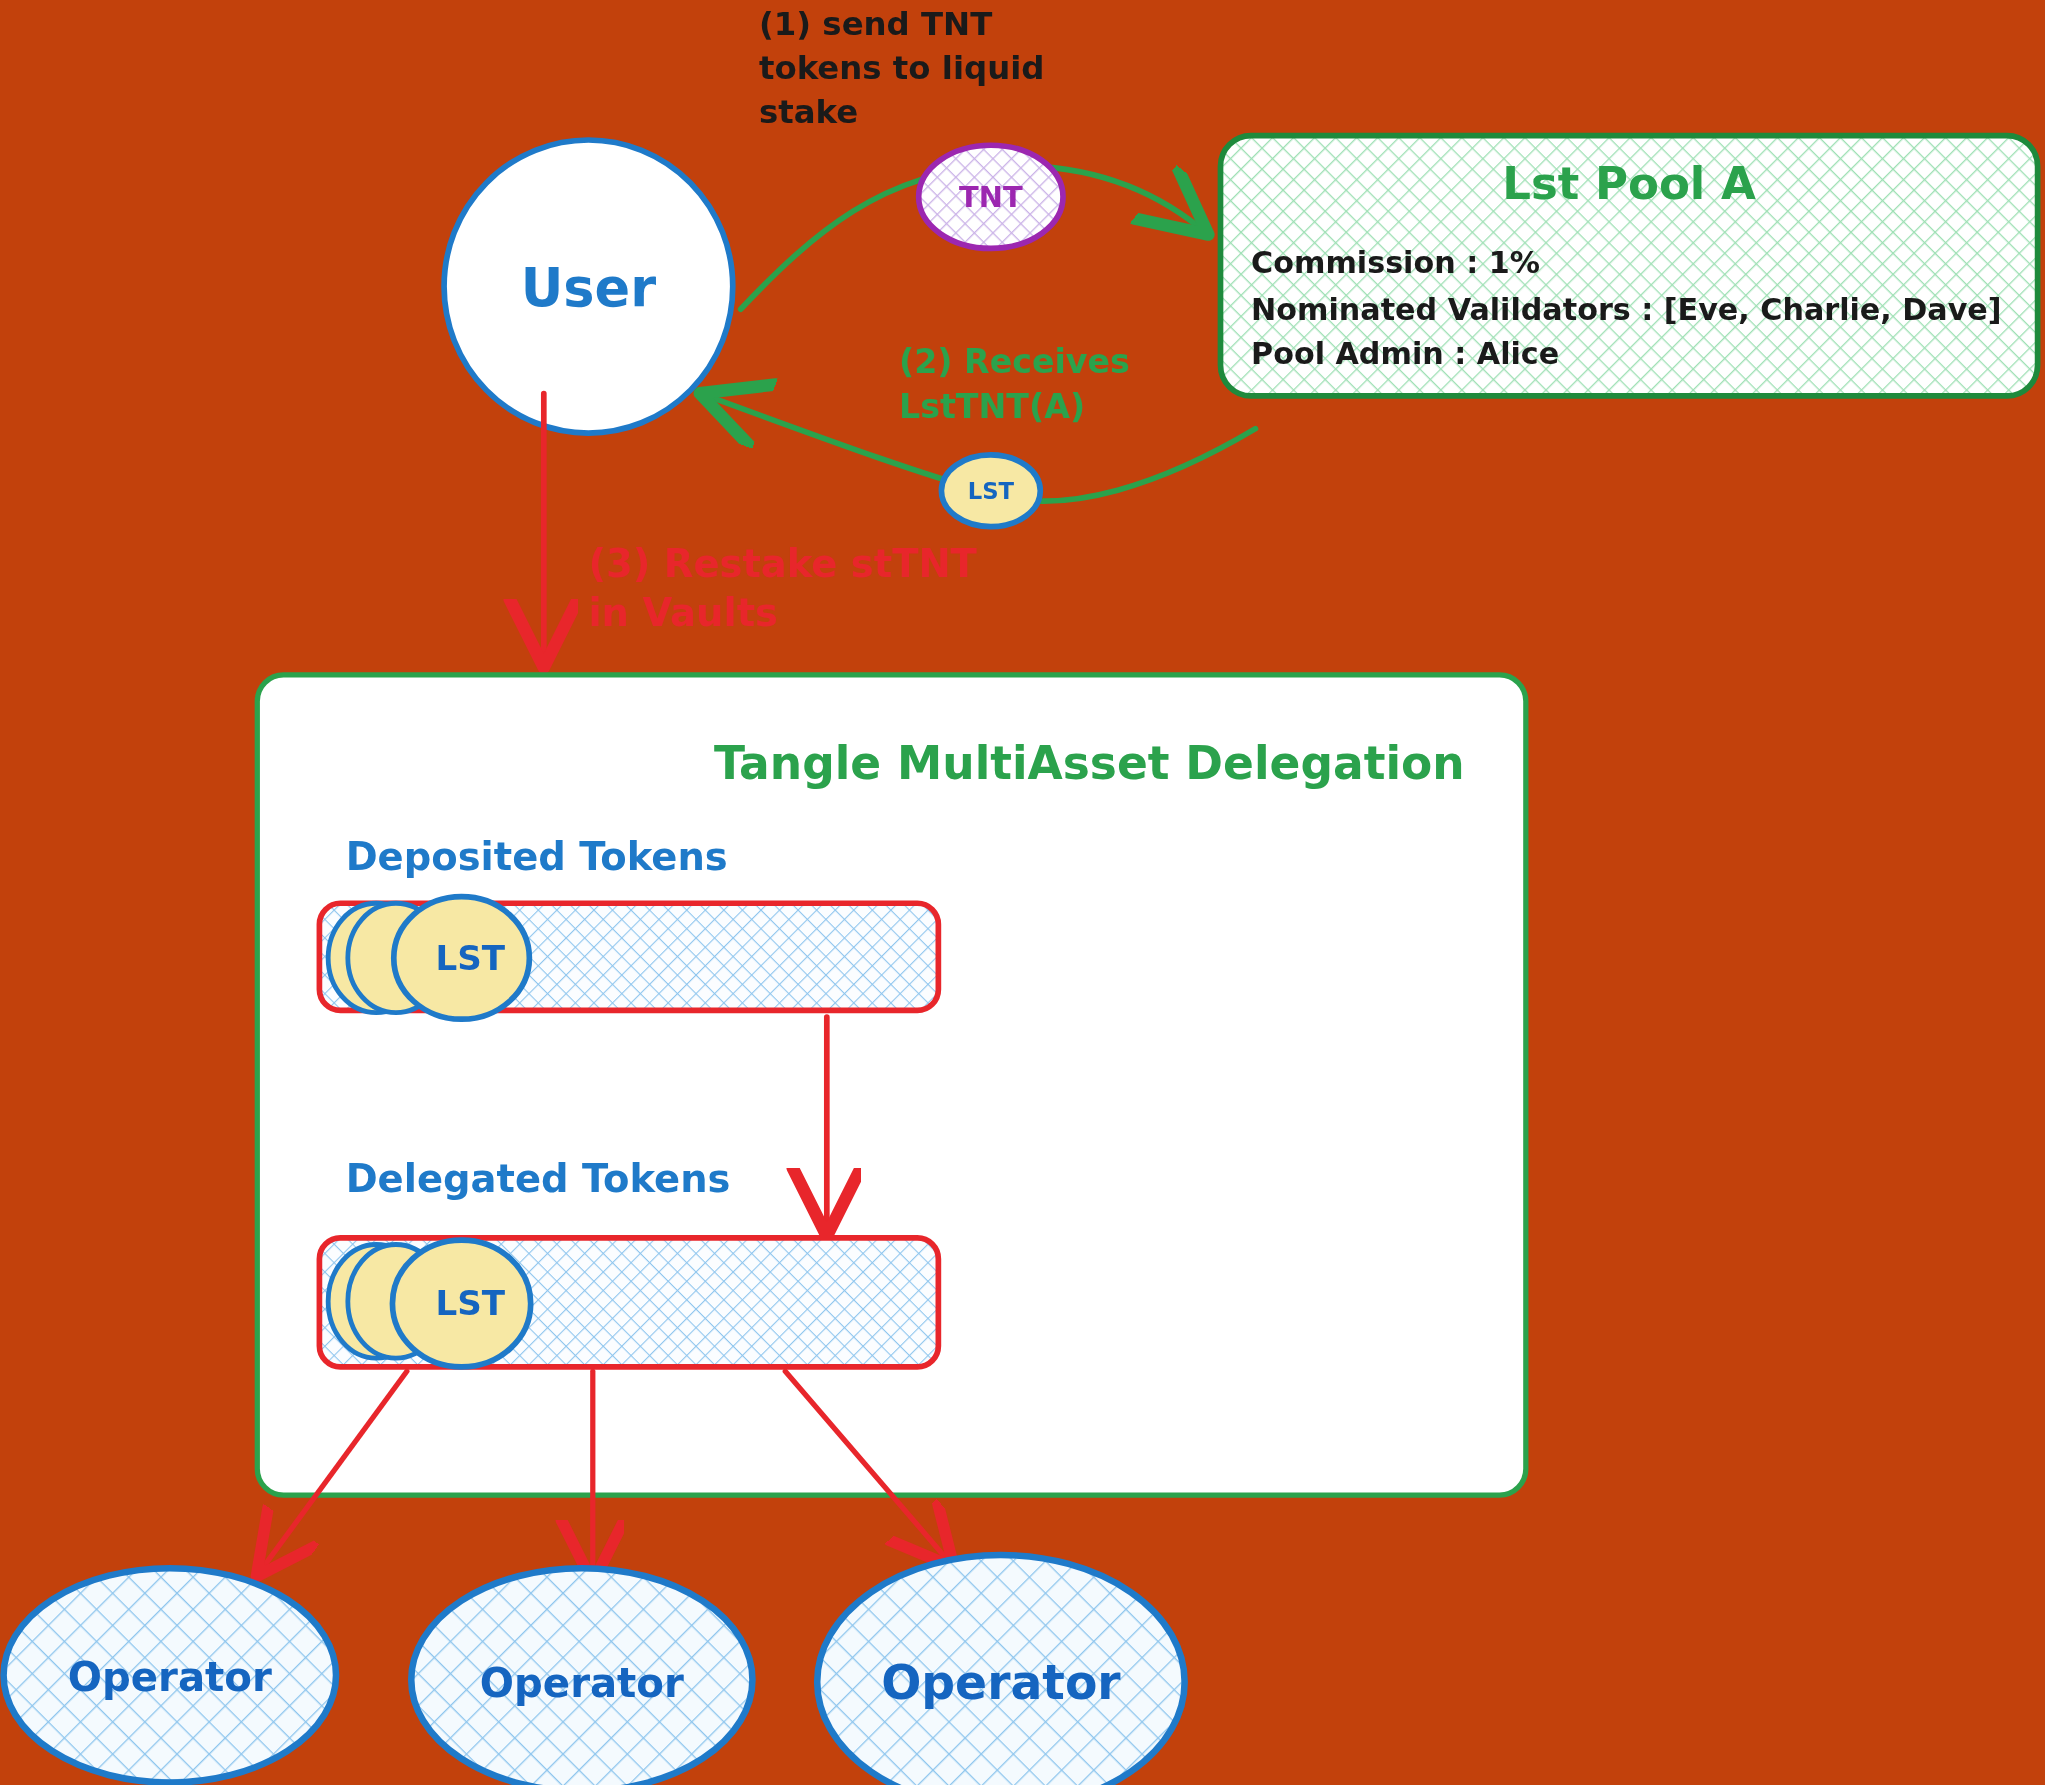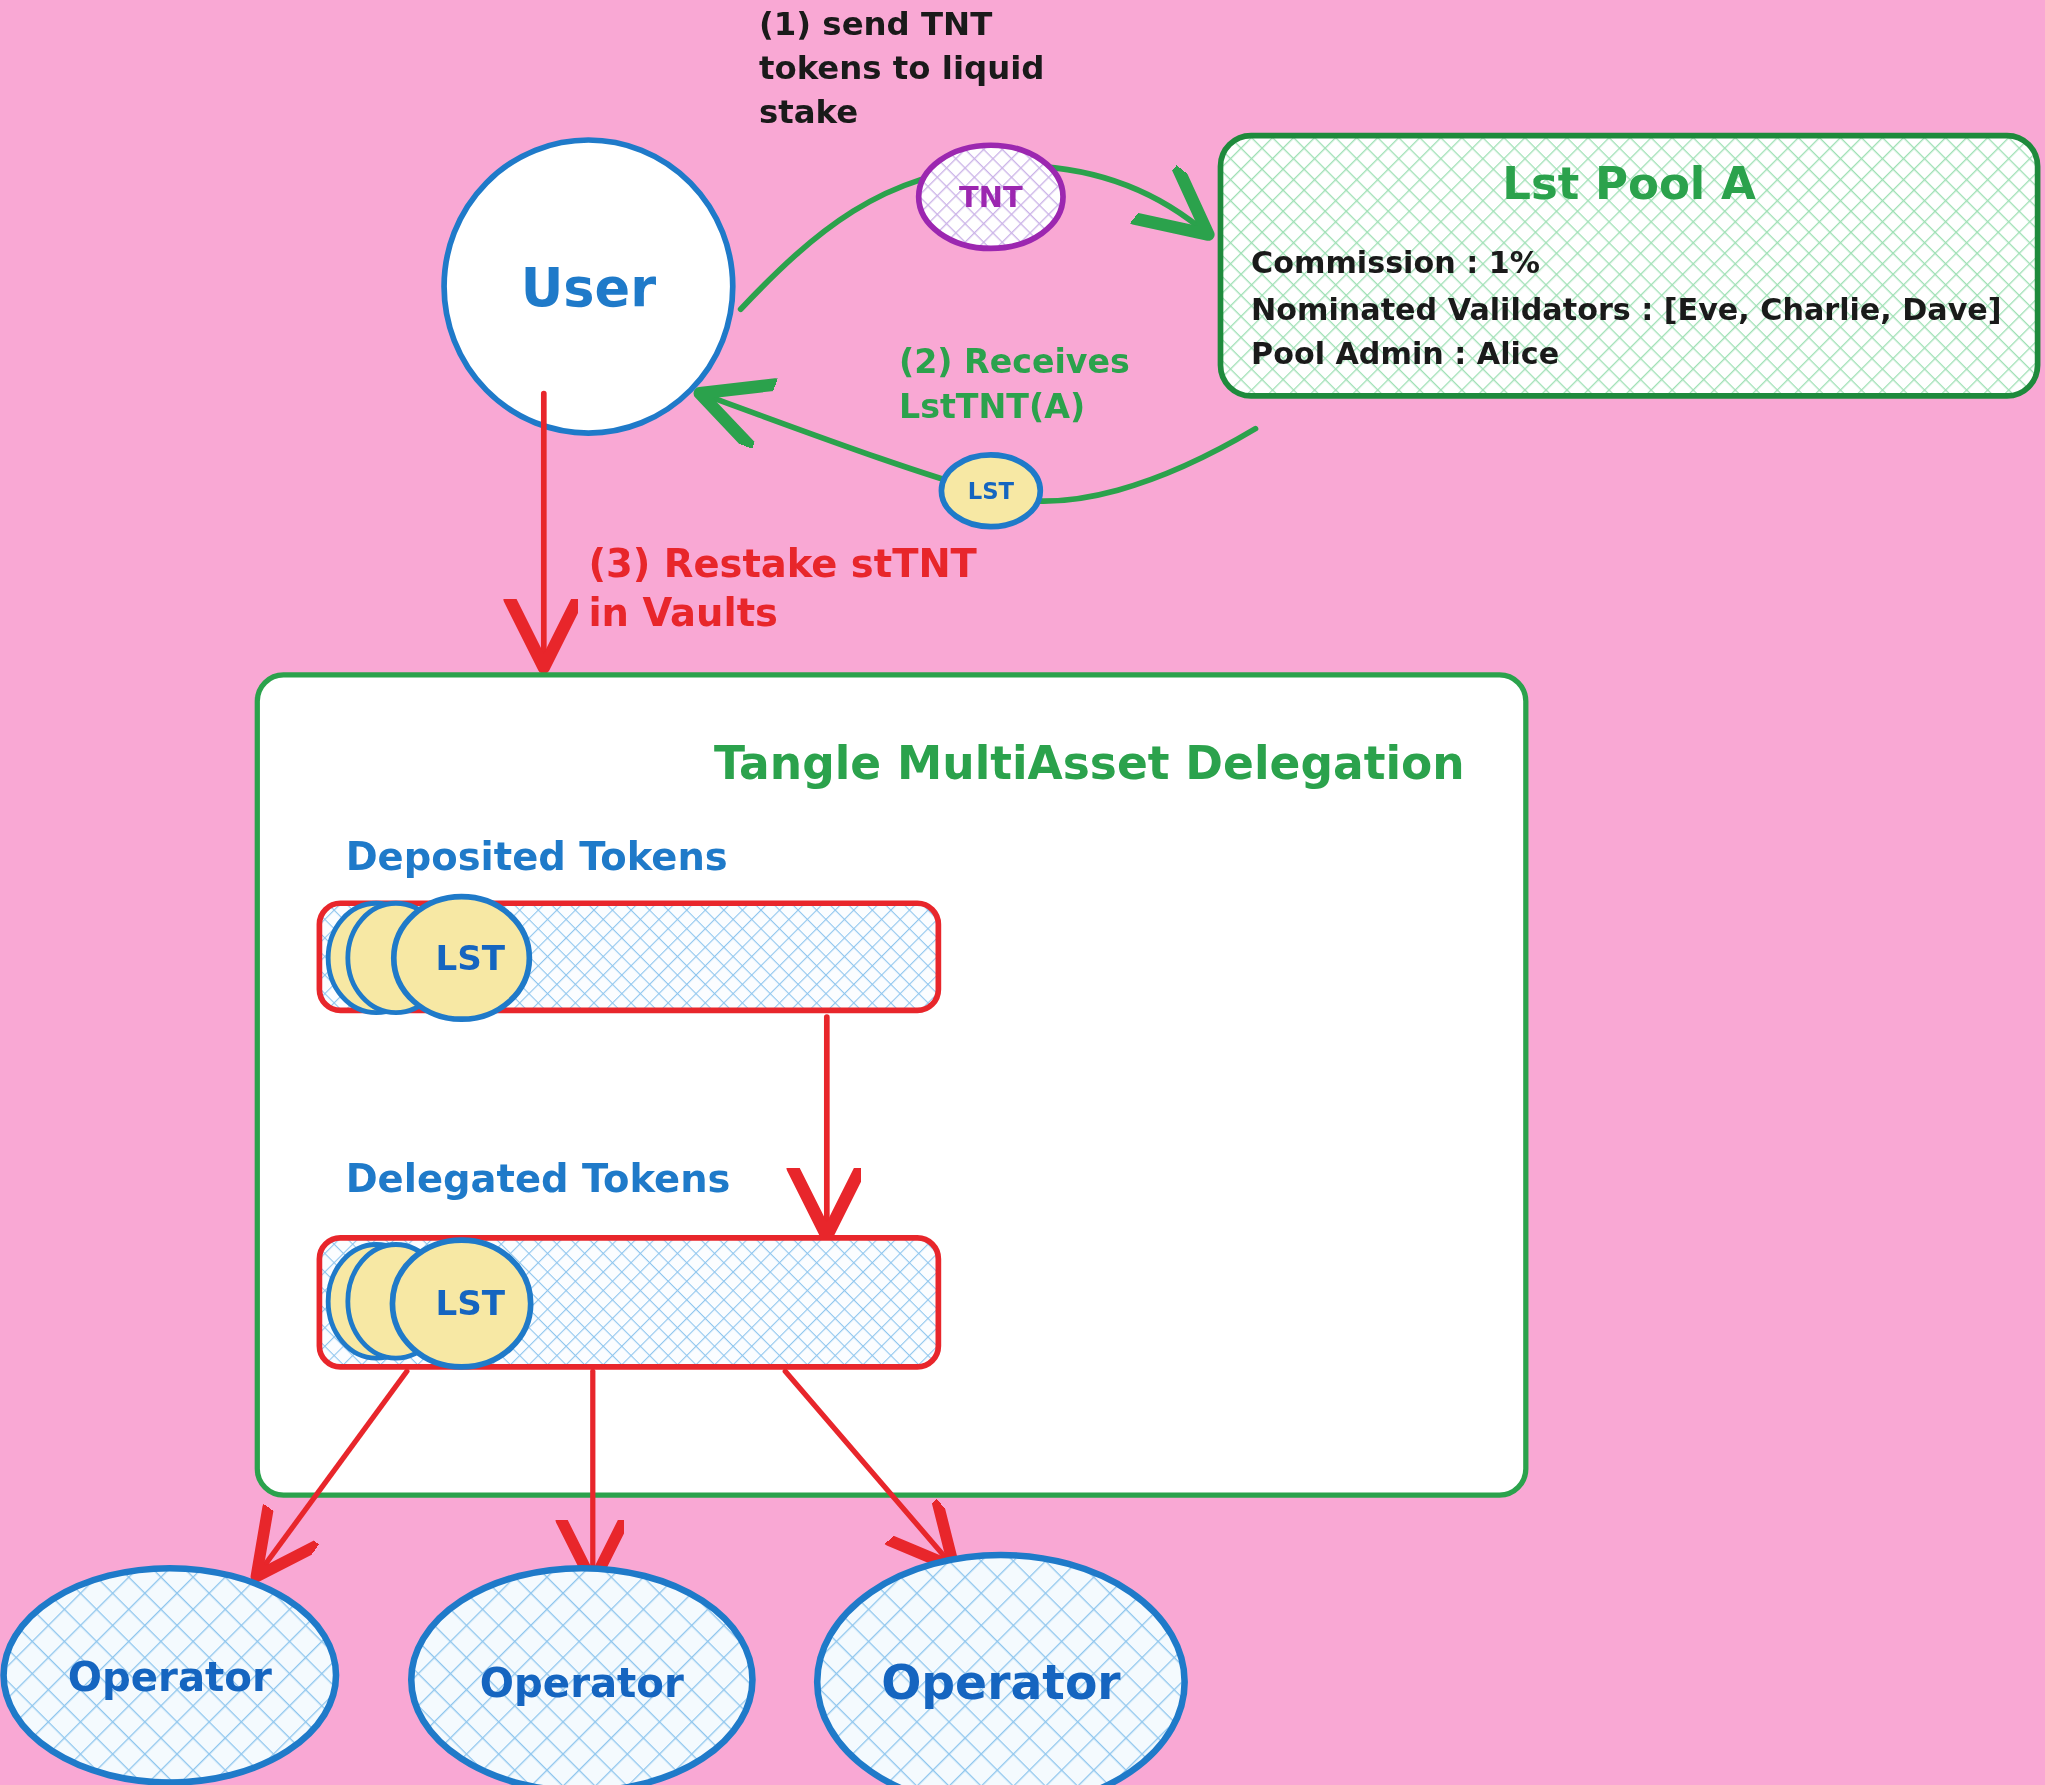--- a/index.html
+++ b/index.html
@@ -8,21 +8,21 @@
     padding: 0;
     background: #ffffff;
   }
   body {
     font-family: "DejaVu Sans", sans-serif;
   }
   #canvas {
     position: relative;
     width: 2046px;
     height: 1786px;
-    background: #f9a8d4;
+    background: #c2410c;
     overflow: hidden;
   }
   svg#diagram {
     position: absolute;
     top: 0;
     left: 0;
     width: 2046px;
     height: 1786px;
   }
   .hw {

